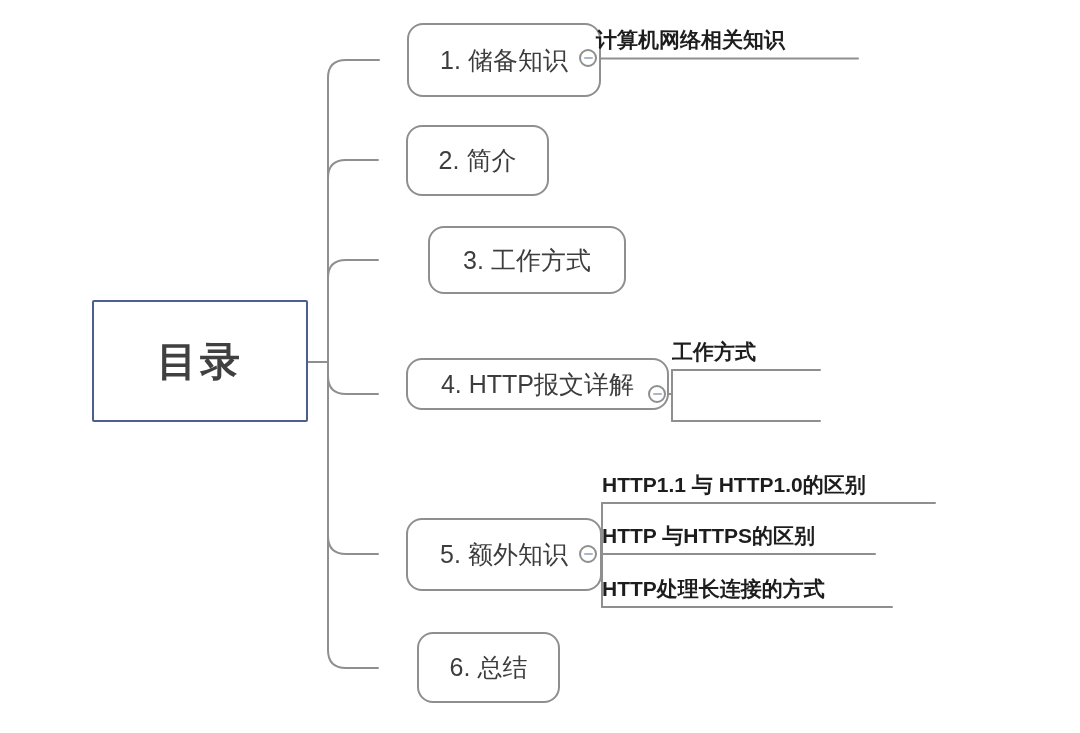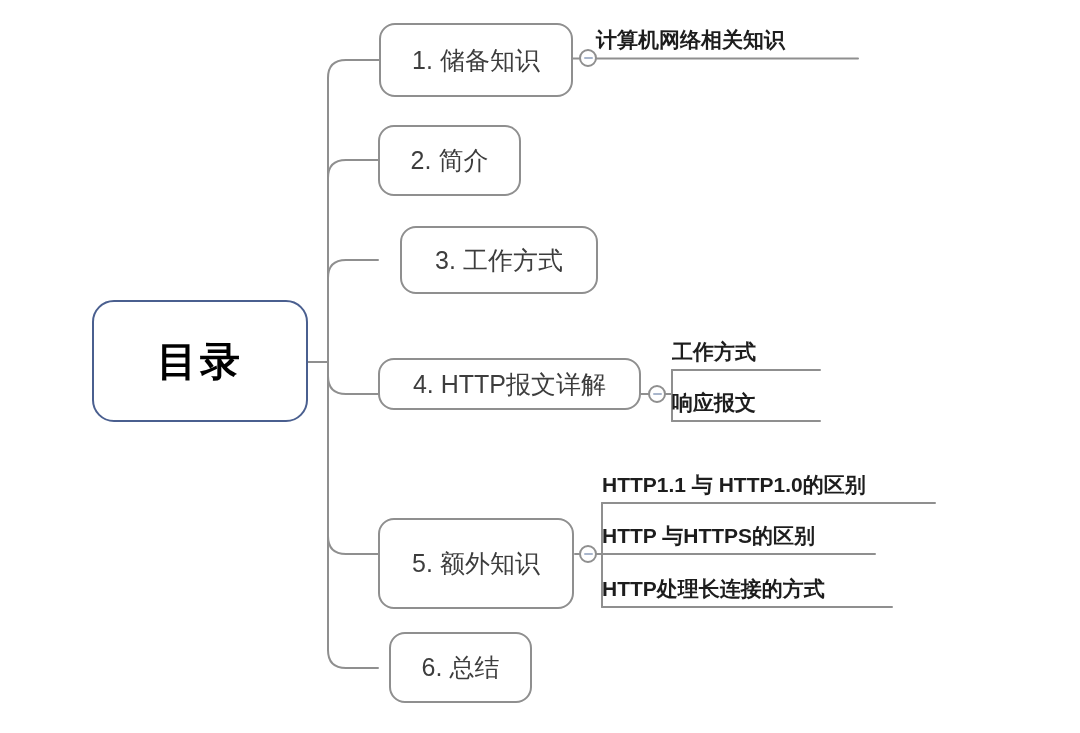--- a/index.html
+++ b/index.html
@@ -28,39 +28,40 @@
     display: flex;
     align-items: center;
     justify-content: center;
     z-index: 2;
     cursor: default;
   }
   .root-node {
     left: 92px; top: 300px;
     width: 216px; height: 122px;
     border: 2.5px solid #4a5f8f;
-    border-radius: 22px;
+    border-radius: 2px;
     font-size: 40px;
     font-weight: bold;
-    color: #000000;
+    color: #404040;
     letter-spacing: 3px;
   }
   .branch {
     border: 2px solid #8f8f8f;
     border-radius: 16px;
     font-size: 25px;
     font-weight: 500;
     color: #3d3d3d;
     white-space: nowrap;
+    margin-left: 28px;
   }
   .b1 { left: 379px; top: 23px;  width: 194px; height: 74px; }
   .b2 { left: 378px; top: 125px; width: 143px; height: 71px; }
   .b3 { left: 400px; top: 226px; width: 198px; height: 68px; text-align: right; }
   .b4 { left: 378px; top: 358px; width: 263px; height: 52px; }
-  .b5 { left: 378px; top: 518px; width: 196px; height: 91px; }
+  .b5 { left: 378px; top: 518px; width: 196px; height: 73px; }
   .b6 { left: 389px; top: 632px; width: 143px; height: 71px; }
   .leaf {
     position: absolute;
     z-index: 2;
     font-size: 21px;
     font-weight: bold;
     color: #1d1d1d;
     text-align: left;
     height: 30px;
     line-height: 30px;
@@ -139,18 +140,17 @@
   </div>
   <div class="collapse c4">
     <span class="minus"></span>
   </div>
   <div class="collapse c5">
     <span class="minus"></span>
   </div>
 
   <div class="leaf l1">计算机网络相关知识</div>
   <div class="leaf l4a">工作方式</div>
-  <div class="leaf l4b">响应报文</div>
   <div class="leaf l5a">HTTP1.1 与 HTTP1.0的区别</div>
   <div class="leaf l5b">HTTP 与HTTPS的区别</div>
   <div class="leaf l5c">HTTP处理长连接的方式</div>
 
 </div>
 
 </body></html>

